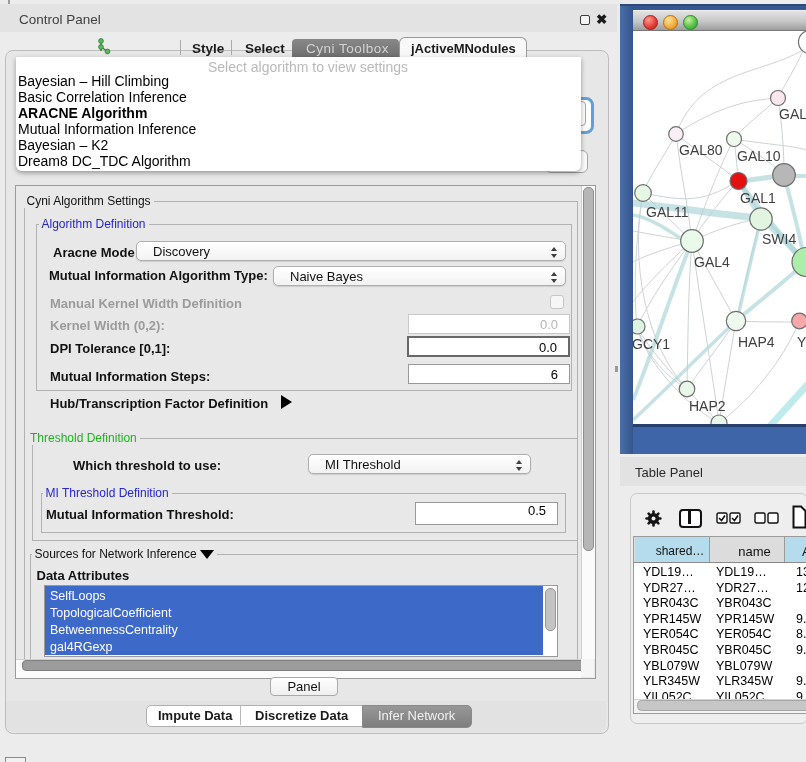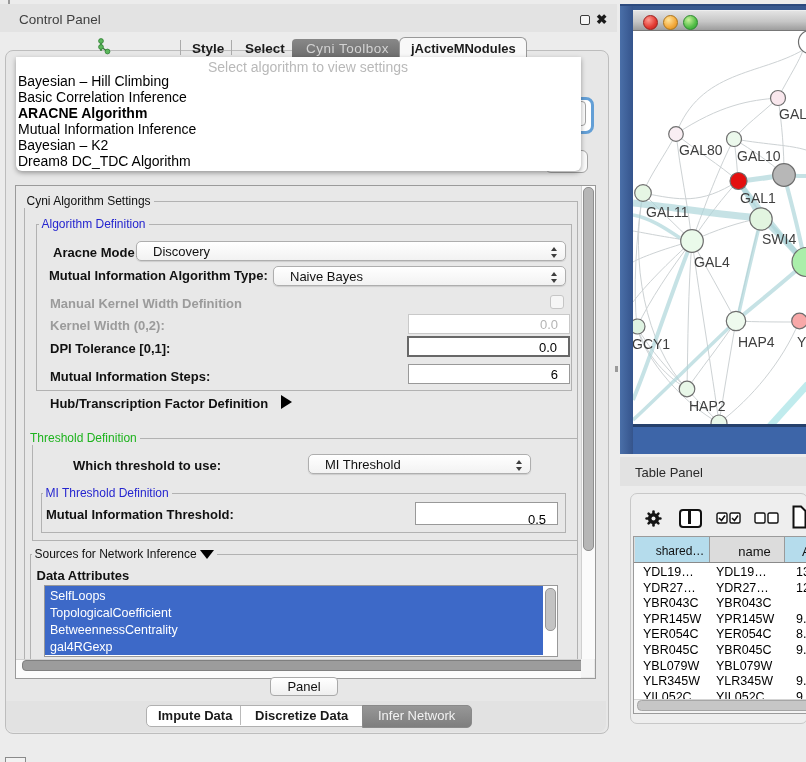--- a/index.html
+++ b/index.html
@@ -89,21 +89,21 @@
 
 <div class="lbl abs" style="left:73px;top:458px;">Which threshold to use:</div>
 <div class="combo" style="left:308px;top:454px;width:221px;height:18px;">
     <span class="ct" style="top:2px;">MI Threshold</span>
     <span class="arr" style="right:8px;"></span>
   </div>
 
 <div class="gbox" style="left:41px;top:493px;width:523px;height:38px;"></div>
 <div class="gtitle" style="left:42.5px;top:486px;color:#2525cf;">MI Threshold Definition</div>
 <div class="lbl abs" style="left:46px;top:507px;text-align:right;">Mutual Information Threshold:</div>
-<div class="tf" style="left:415px;top:502px;width:143px;height:23px;border:1px solid #999;color:#000;padding:9px 11px 0 0;">0.5</div>
+<div class="tf" style="left:415px;top:502px;width:143px;height:23px;border:1px solid #999;color:#000;padding:0 11px 0 0;">0.5</div>
 
 <div class="gbox" style="left:30px;top:554px;width:546px;height:117px;"></div>
 <div class="gtitle" style="left:31.5px;top:547px;color:#111;">Sources for Network Inference&nbsp;<span style="display:inline-block;width:0;height:0;border-left:7px solid transparent;border-right:7px solid transparent;border-top:9px solid #000;vertical-align:-1px;"></span></div>
 <div class="lbl abs" style="left:36.5px;top:568px;">Data Attributes</div>
 
 <div class="abs" style="left:44px;top:585px;width:512px;height:70px;background:#fff;border:1px solid #999;"></div>
 <div class="abs" style="left:45px;top:586px;width:498px;height:69px;background:#3d69c8;"></div>
 <div class="abs" style="left:50px;top:588px;font-size:12.5px;color:#fff;line-height:17px;">SelfLoops<br>TopologicalCoefficient<br>BetweennessCentrality<br>gal4RGexp</div>
 <div class="abs" style="left:545px;top:588px;width:9px;height:41px;background:#c3c3c3;border:1px solid #979797;border-radius:5px;"></div>
 

